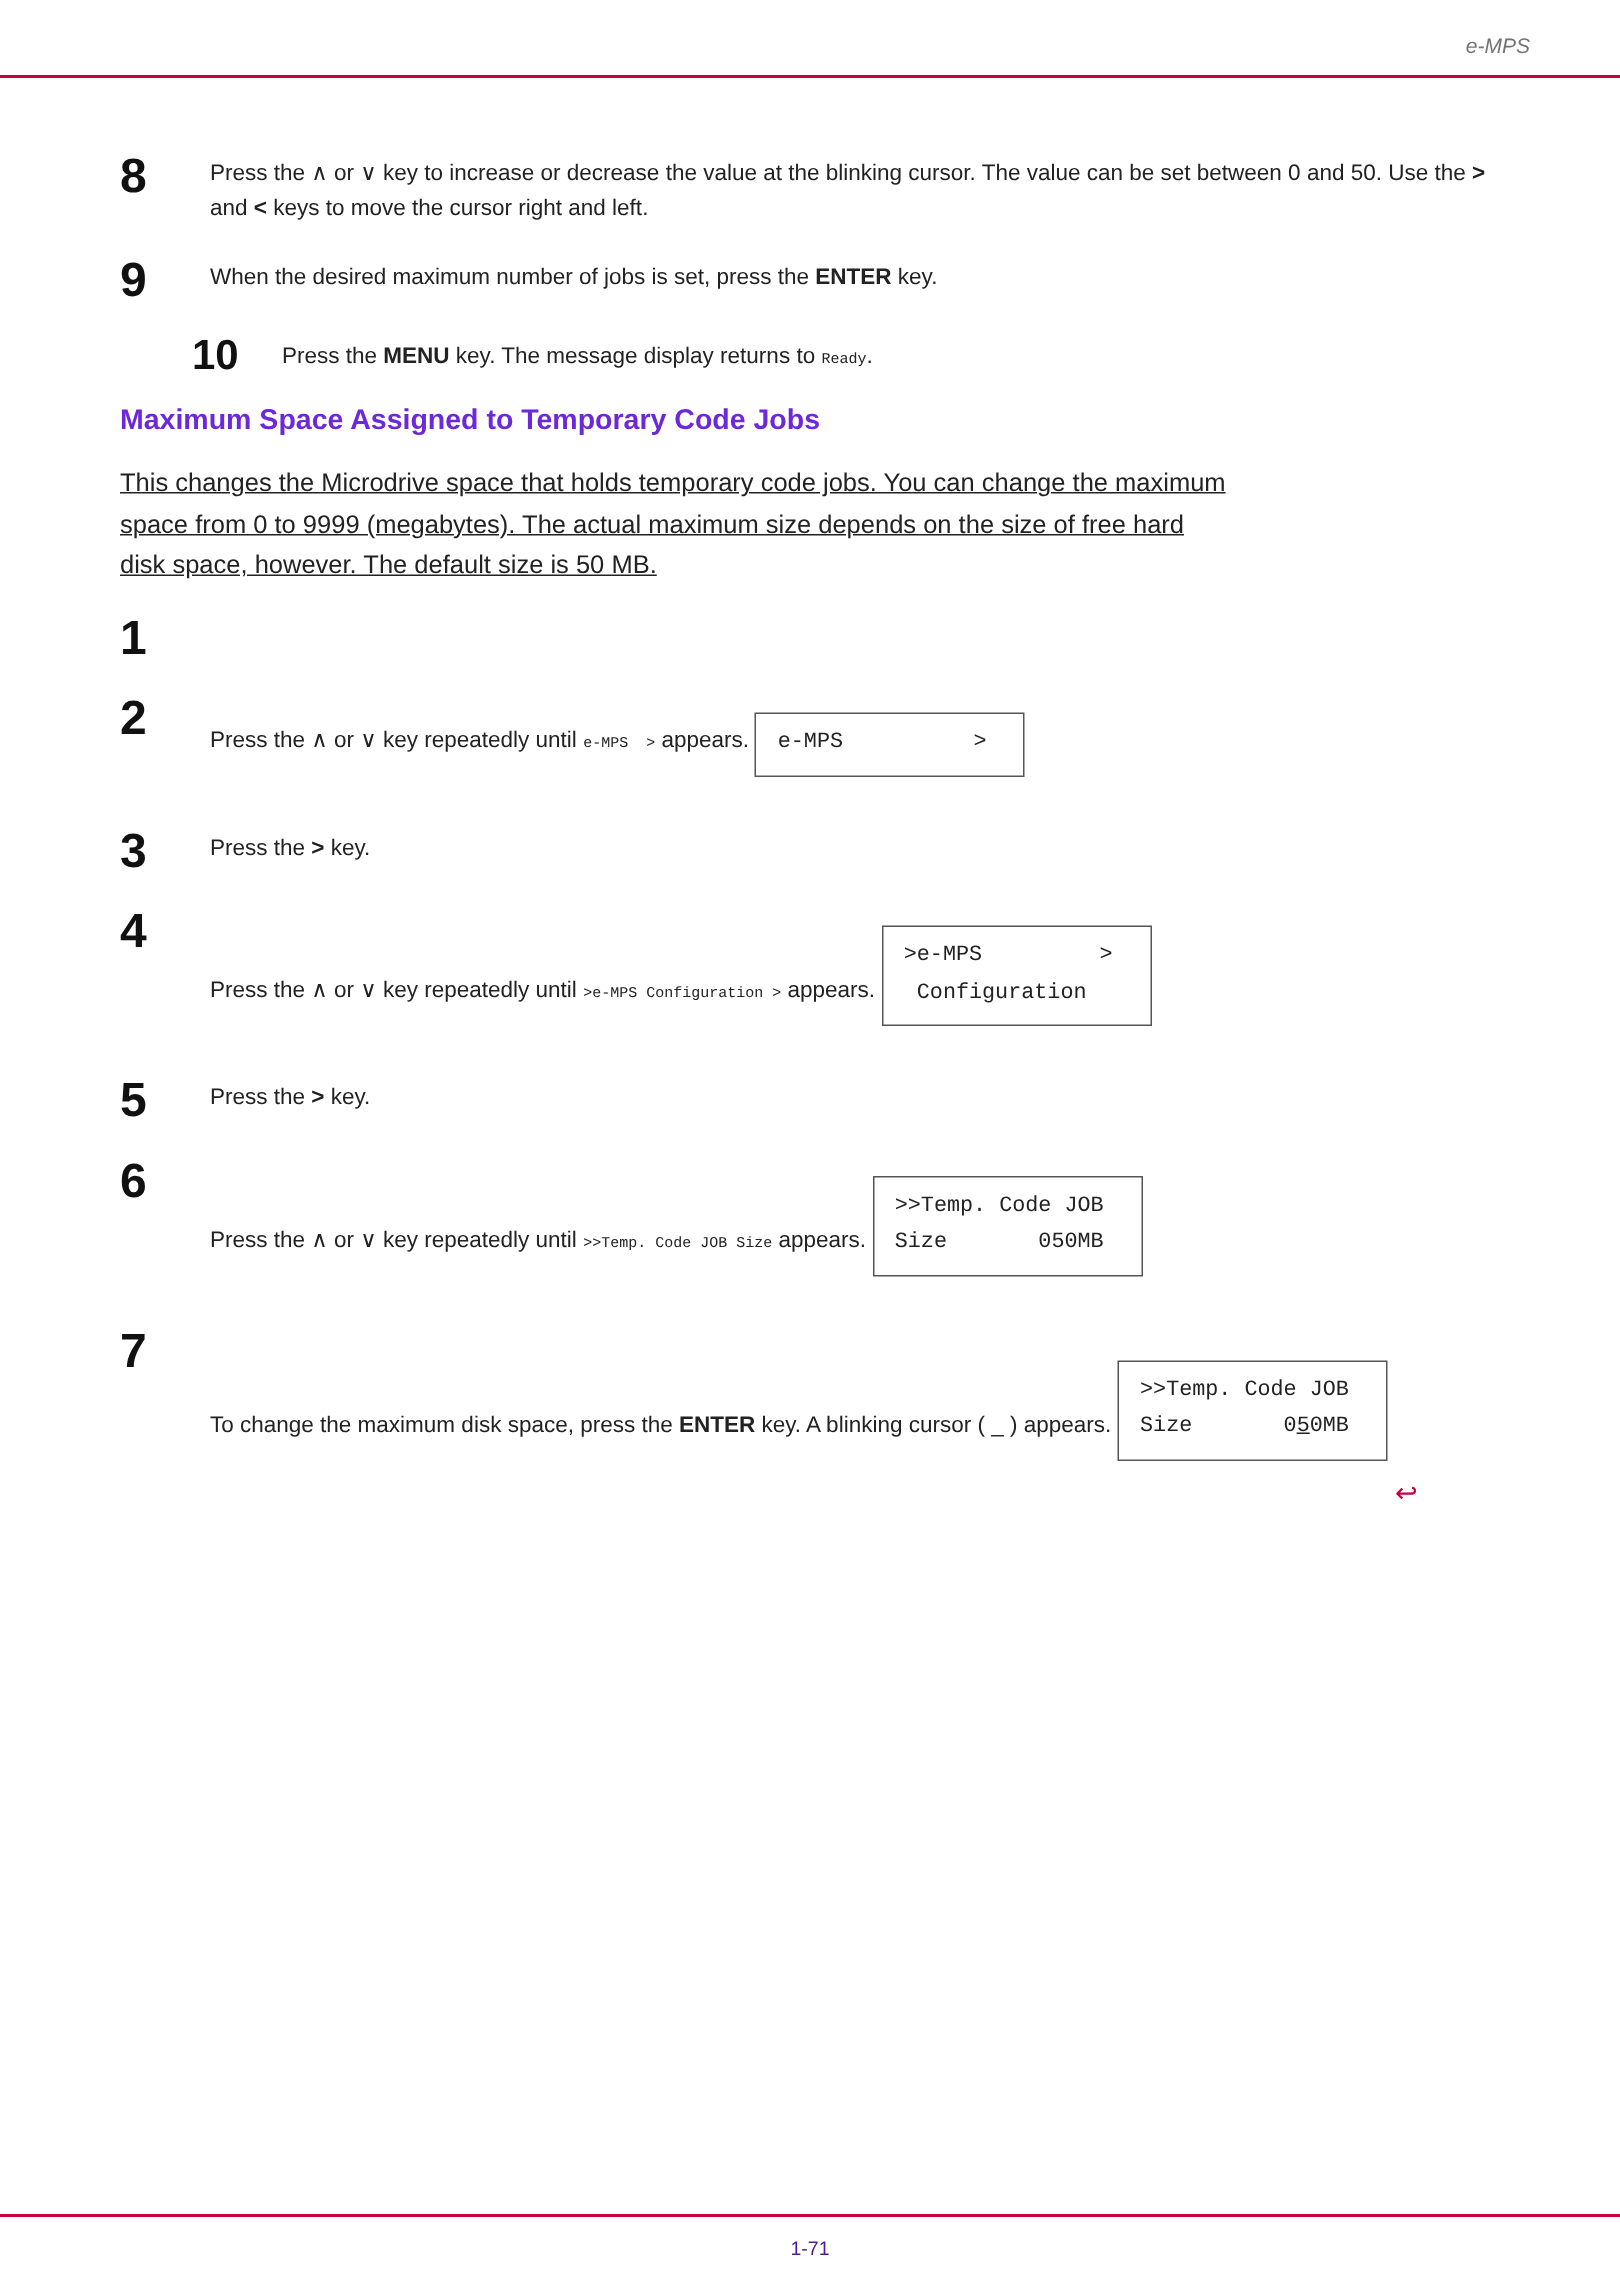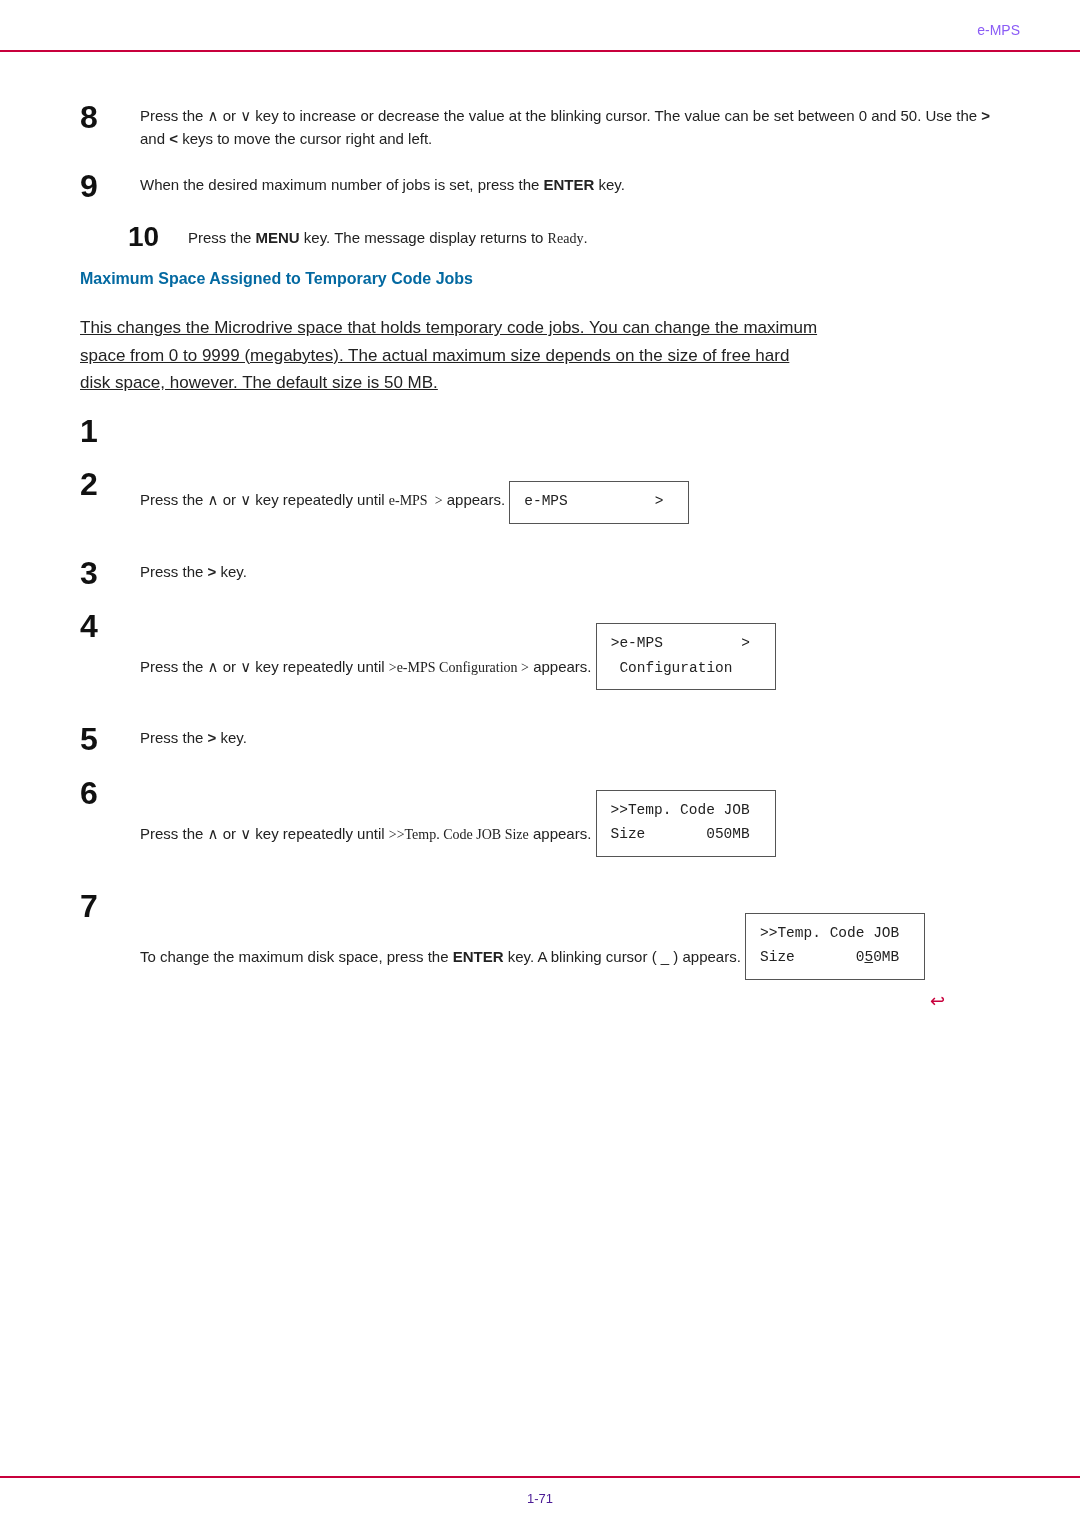--- a/index.html
+++ b/index.html
@@ -23,22 +23,23 @@
       position: absolute;
       bottom: 50px;
       left: 0; right: 0;
       height: 2px;
       background: #c8003c;
     }
     .header-label {
       position: absolute;
       top: 22px;
       right: 60px;
-      color: #8b5cf6;
+      color: #737373;
       font-size: 14px;
+      font-style: italic;
     }
     .footer-label {
       position: absolute;
       bottom: 22px;
       left: 50%;
       transform: translateX(-50%);
       font-size: 13px;
       color: #4c1d95;
     }
     .content {
@@ -65,39 +66,39 @@
     .step-content {
       flex: 1;
       font-size: 15px;
       line-height: 1.55;
       padding-top: 4px;
     }
     .step-content b {
       font-weight: bold;
     }
     .monospace {
-      font-family: Liberation Serif, serif;
-      font-size: 14px;
+      font-family: Liberation Mono, monospace;
+      font-size: 10px;
     }
     .display-box {
       border: 1px solid #555;
       display: inline-block;
       padding: 7px 16px 9px 14px;
       margin: 10px 0 14px 0;
       font-family: 'Courier New', Courier, monospace;
       font-size: 14.5px;
       background: #fff;
       line-height: 1.7;
       min-width: 180px;
     }
     .section-heading {
-      color: #0369a1;
+      color: #6d28d9;
       font-weight: bold;
-      font-size: 16px;
-      margin: 10px 0 26px 0;
+      font-size: 19px;
+      margin: 10px 0 16px 0;
     }
     .section-body {
       font-size: 17px;
       line-height: 1.6;
       margin-bottom: 18px;
       max-width: 740px;
       text-decoration: underline;
     }
   </style>
 </head>

